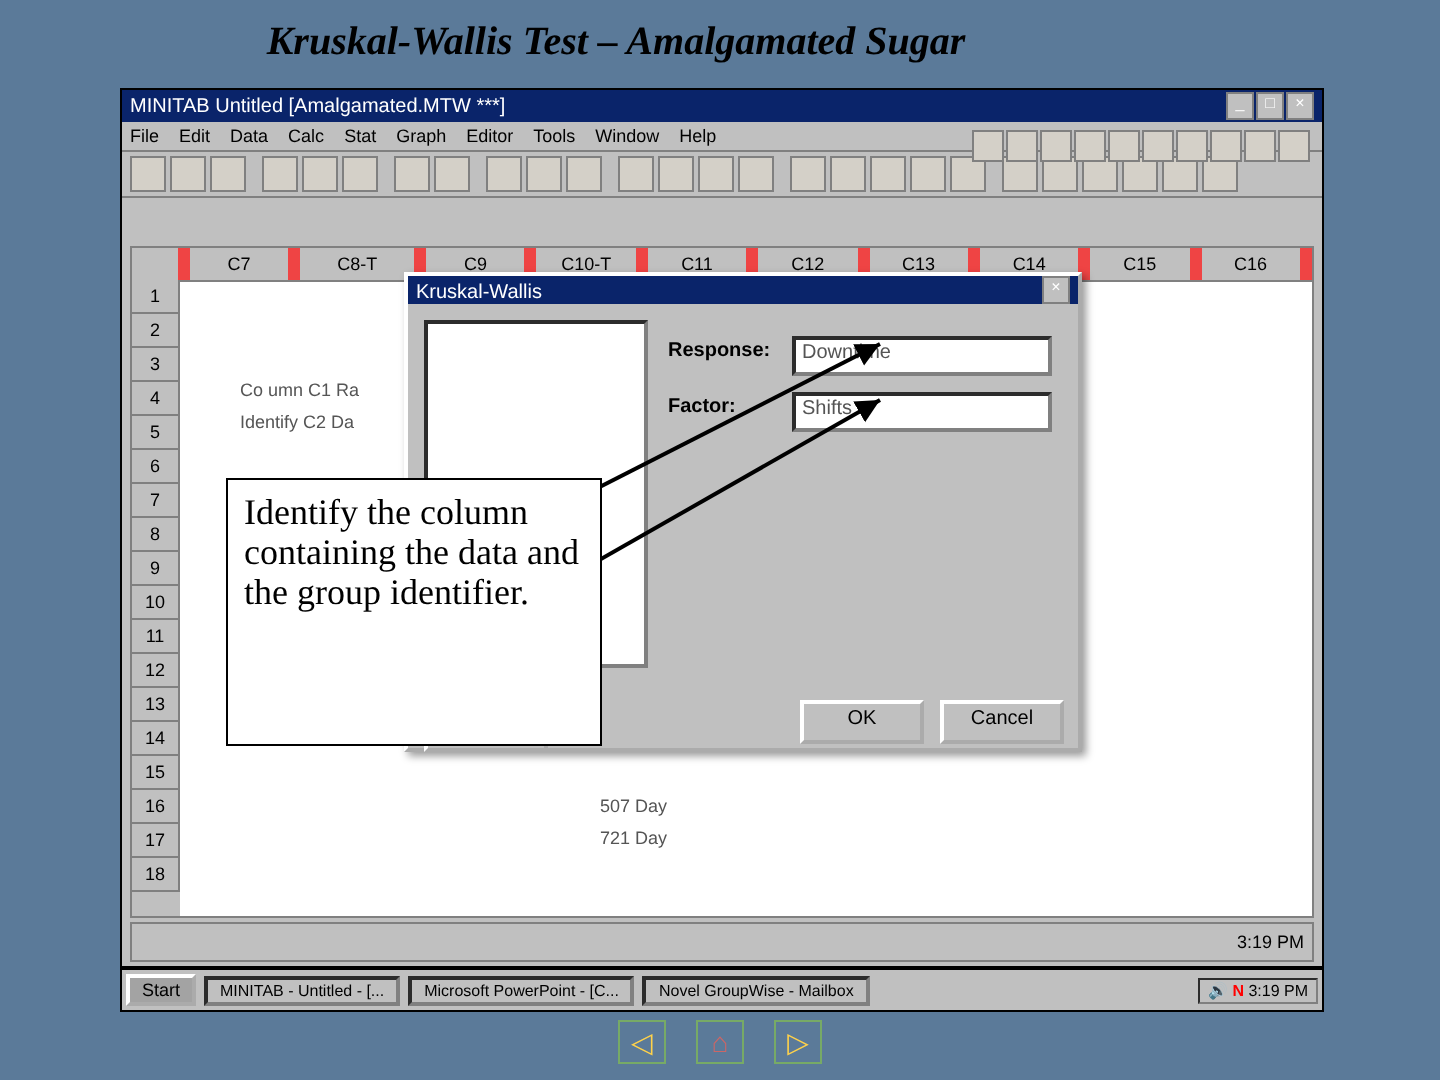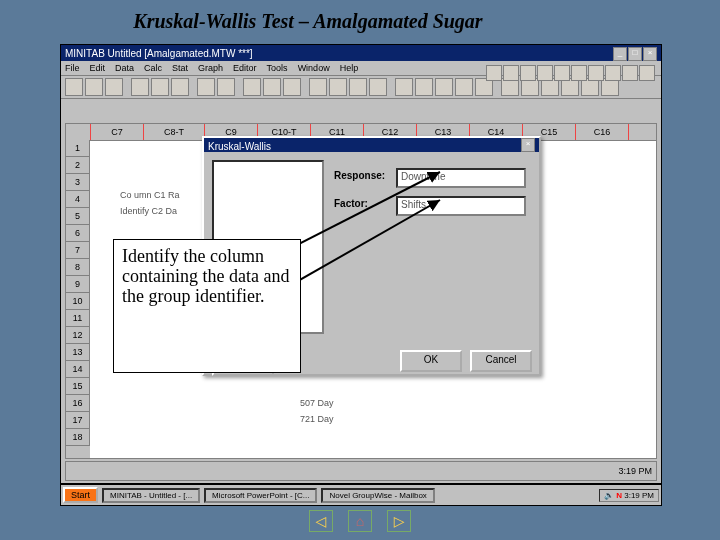--- a/index.html
+++ b/index.html
@@ -8,38 +8,38 @@
 .app{position:absolute;left:60px;top:44px;width:600px;height:438px;background:#c0c0c0;border:1px solid #000}
 .titlebar{height:16px;background:linear-gradient(#0a246a,#0a246a);color:#fff;display:flex;align-items:center;padding:0 4px;font-size:10px}
 .titlebar .spacer{flex:1}
 .titlebar .winbtns span{display:inline-block;width:12px;height:12px;background:#c0c0c0;border:1px solid #808080;margin-left:1px;text-align:center;line-height:10px;font-size:8px}
 .menubar{height:14px;background:#c0c0c0;border-bottom:1px solid #808080;display:flex;align-items:center;padding:0 4px;font-size:9px;color:#000}
 .menubar span{margin-right:10px}
 .toolbar{height:22px;background:#c0c0c0;border-bottom:1px solid #808080;display:flex;align-items:center;padding:0 4px}
 .tbtn{width:16px;height:16px;background:#d4d0c8;border:1px solid #808080;margin-right:2px;display:inline-block}
 .sheet{position:absolute;left:4px;top:78px;right:4px;bottom:24px;background:#fff;border:1px solid #808080}
 .colhdr{display:flex;height:16px;background:#c0c0c0;border-bottom:1px solid #808080}
-.colhdr div{border-right:1px solid #ef4444;text-align:center;font-size:9px;line-height:16px}
+.colhdr div{border-right:6px solid #ef4444;text-align:center;font-size:9px;line-height:16px}
 .rowhdr{position:absolute;left:0;top:16px;width:24px;bottom:0;background:#c0c0c0}
 .rowhdr div{height:16px;border-bottom:1px solid #808080;border-right:1px solid #808080;text-align:center;font-size:9px;line-height:16px}
 .cells{position:absolute;left:24px;top:16px;right:0;bottom:0}
 .datarow{position:absolute;left:30px;font-size:9px;color:#555}
 .status{position:absolute;left:4px;right:4px;bottom:2px;height:18px;background:#c0c0c0;border:1px solid #808080;display:flex;align-items:center;font-size:9px;padding:0 4px}
 .status .spacer{flex:1}
 .dialog{position:absolute;left:202px;top:136px;width:335px;height:236px;background:#c0c0c0;border:2px outset #fff;box-shadow:2px 2px 4px rgba(0,0,0,.4)}
 .dialog .dtitle{height:14px;background:#0a246a;color:#fff;font-size:10px;display:flex;align-items:flex-end;padding:0 4px}
 .dialog .dtitle .spacer{flex:1}
 .dialog .dtitle .xbtn{width:12px;height:12px;background:#c0c0c0;border:1px solid #808080;text-align:center;line-height:10px;font-size:8px}
 .listbox{position:absolute;left:8px;top:22px;width:108px;height:170px;background:#fff;border:2px inset #808080}
 .lbl{position:absolute;font-size:10px;font-weight:bold}
 .inp{position:absolute;height:16px;background:#fff;border:2px inset #808080;font-size:10px;line-height:14px;padding:0 3px;color:#555}
 .dbtn{position:absolute;height:18px;width:58px;background:#c0c0c0;border:2px outset #fff;font-size:10px;text-align:center;line-height:16px}
 .callout{position:absolute;left:113px;top:239px;width:170px;height:120px;background:#fff;border:1px solid #000;padding:6px 8px;font-family:"Times New Roman",serif;font-size:18px;line-height:20px}
 .taskbar{position:absolute;left:60px;top:484px;width:600px;height:20px;background:#c0c0c0;border:1px solid #000;display:flex;align-items:center;font-size:9px}
-.taskbar .start{background:#f97316;border:2px outset #fff;padding:1px 6px;margin:1px 2px}
+.taskbar .start{background:#a3a3a3;border:2px outset #fff;padding:1px 6px;margin:1px 2px}
 .taskbar .task{background:#c0c0c0;border:2px inset #808080;padding:1px 6px;margin:1px 2px;font-size:8px}
 .taskbar .spacer{flex:1}
 .taskbar .tray{border:1px inset #808080;padding:1px 4px;margin:1px 2px;font-size:8px}
 .navbtns{position:absolute;left:0;width:720px;top:510px;text-align:center}
 .navbtns span{display:inline-block;width:22px;height:20px;margin:0 6px;line-height:20px;font-size:14px}
 svg.arrows{position:absolute;left:60px;top:44px;width:600px;height:438px;pointer-events:none}
 .mintool{position:absolute;right:6px;top:20px;display:flex}
 .mintool span{width:14px;height:14px;border:1px solid #808080;background:#d4d0c8;margin-left:1px}
 </style>
 </head>

